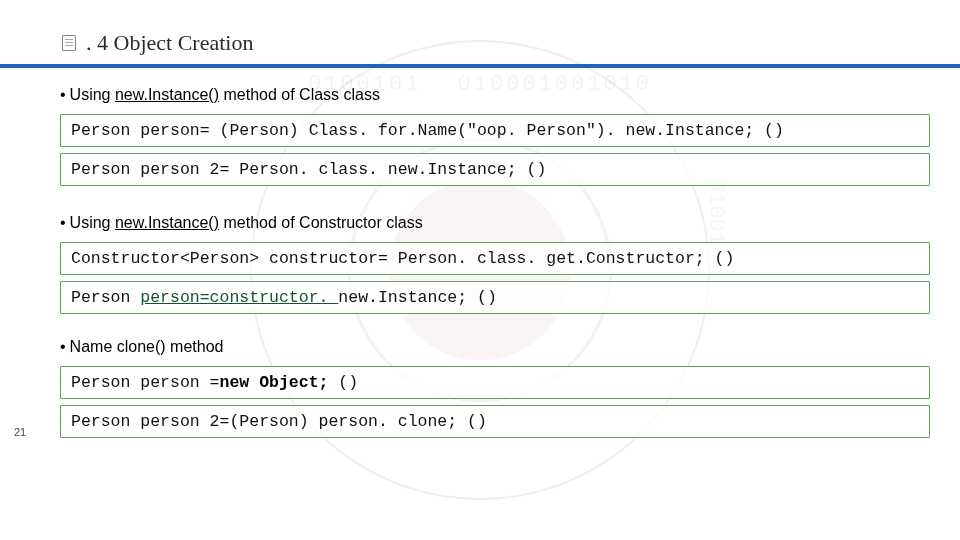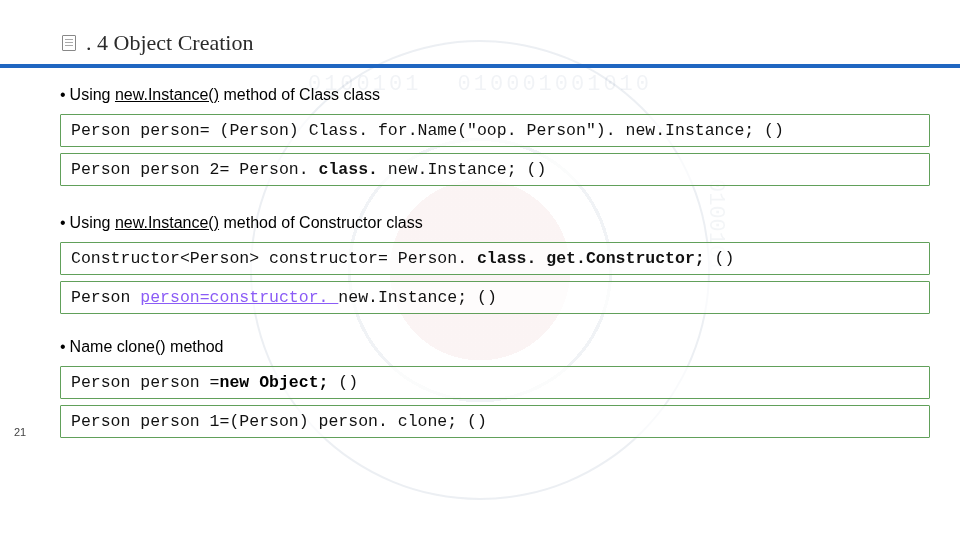--- a/index.html
+++ b/index.html
@@ -96,23 +96,23 @@
     border-radius: 1px;
     padding: 6px 10px;
     margin: 0 0 6px 0;
     font-family: "Courier New", Courier, monospace;
     font-size: 16.5px;
     color: #111;
     background: rgba(255,255,255,0.7);
     white-space: nowrap;
     overflow: hidden;
   }
-  .code-box .kw  { font-weight: bold; }     
+  .code-box .kw  { font-weight: normal; }     
   .code-box .new { font-weight: bold; color:#000; }
-  .code-box .ul  { text-decoration: underline; color:#8b5cf6; }
+  .code-box .ul  { text-decoration: underline; color:#14532d; }
 
   .slide-num {
     position: absolute;
     left: 14px;
     bottom: 10px;
     font-size: 11px;
     color: #444;
   }
 </style>
 </head>
@@ -157,18 +157,18 @@
   </div>
 
   <div class="section" style="padding-top:14px;">
     <div class="bullet-heading">
       <span class="bull">•</span><span>Name clone() method</span>
     </div>
     <div class="code-box">
       <span>Person person =</span><span class="new">new Object; </span><span>()</span>
     </div>
     <div class="code-box">
-      <span>Person person 1=(Person) person. clone; ()</span>
+      <span>Person person 2=(Person) person. clone; ()</span>
     </div>
   </div>
 
   <div class="slide-num">21</div>
 </div>
 
 </body></html>

